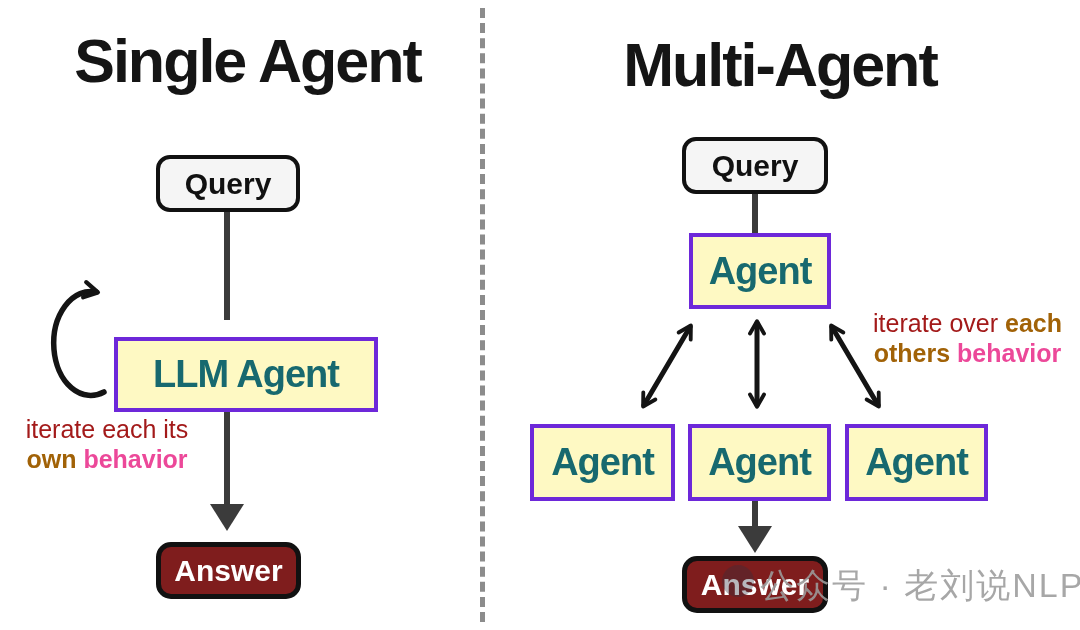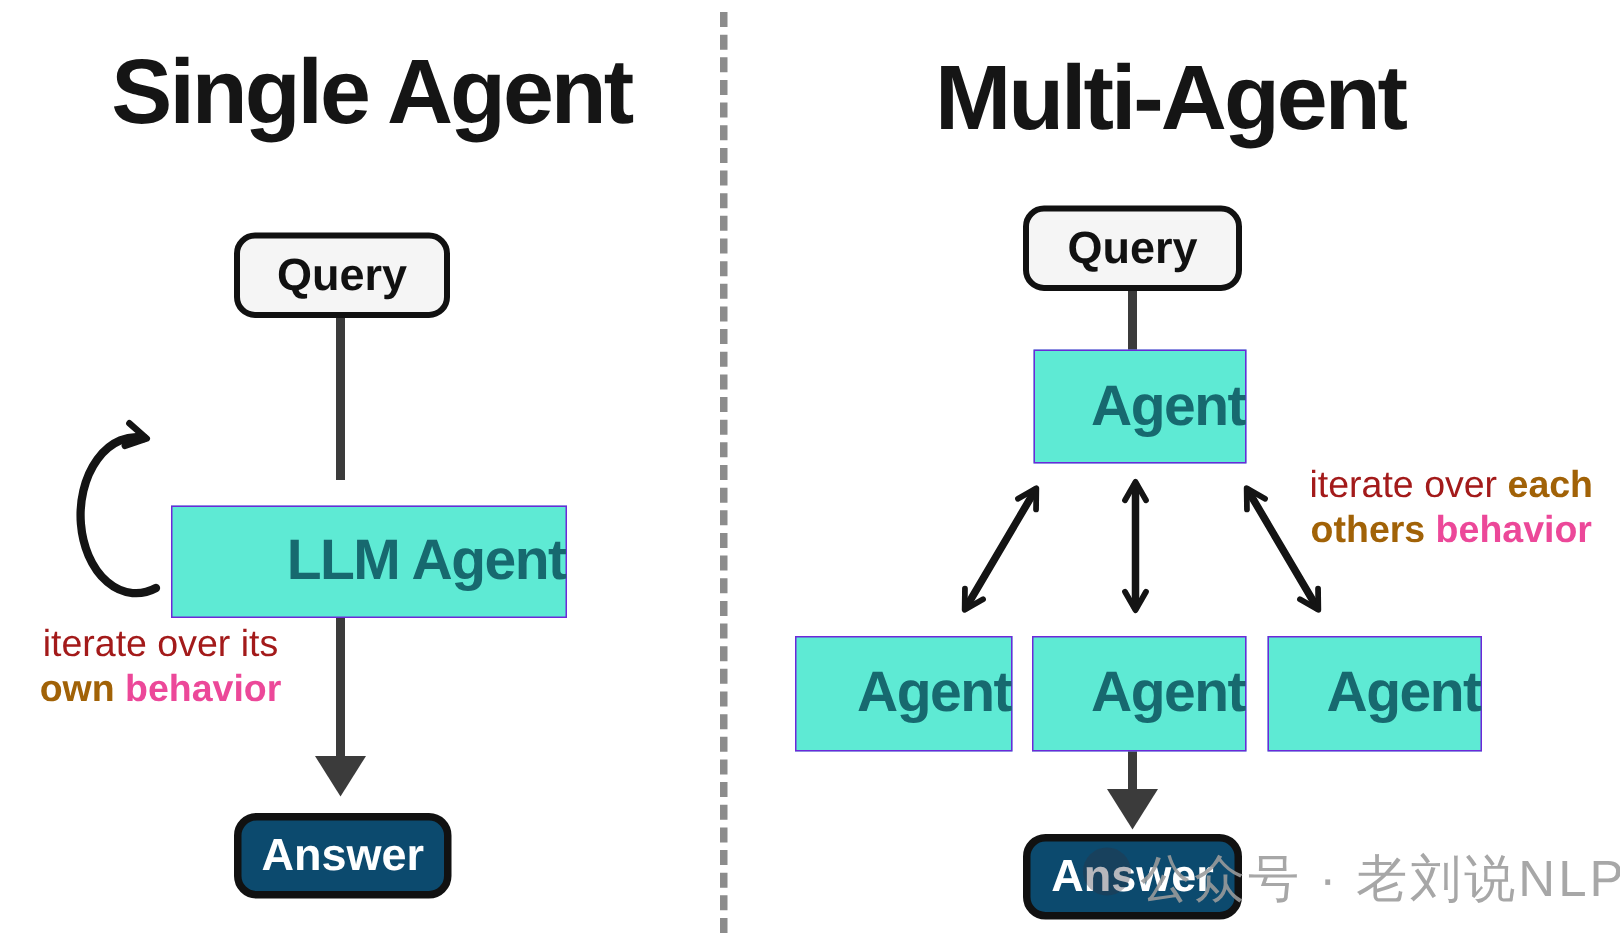--- a/index.html
+++ b/index.html
@@ -10,44 +10,44 @@
     font-family:"Liberation Sans","DejaVu Sans",sans-serif;
     overflow:hidden;
   }
   .title{
     position:absolute;
     font-size:61px;font-weight:700;letter-spacing:-2px;
     color:#151515;text-align:center;
   }
   .node{
     position:absolute;
-    display:flex;align-items:center;justify-content:flex-end;
+    display:flex;align-items:center;justify-content:center;
     box-sizing:border-box;
-    background:#5eead4;
-    border:1px solid #6d28d9;
+    background:#fef9c3;
+    border:4px solid #6d28d9;
     color:#17696f;
     font-weight:700;font-size:38px;letter-spacing:-1px;
     z-index:2;
   }
   .pill{
     position:absolute;
     display:flex;align-items:center;justify-content:center;
     box-sizing:border-box;
     background:#f5f5f5;
     border:4px solid #111111;
     border-radius:14px;
     color:#111111;
     font-weight:700;font-size:30px;
     z-index:2;
   }
   .answer{
     position:absolute;
     display:flex;align-items:center;justify-content:center;
     box-sizing:border-box;
-    background:#0c4a6e;
+    background:#7f1d1d;
     border:5px solid #111111;
     border-radius:15px;
     color:#ffffff;
     font-weight:700;font-size:30px;
     z-index:2;
   }
   .vline{
     position:absolute;width:6px;background:#3b3b3b;z-index:1;
   }
   .down-arrowhead{
@@ -106,21 +106,21 @@
 
   <div class="node" style="left:114px;top:316px;width:264px;height:75px;margin-top:21px;">
     <span>LLM Agent</span>
   </div>
 
   <div class="answer" style="left:156px;top:542px;width:145px;height:57px;">
     <span>Answer</span>
   </div>
 
   <div class="note" style="left:12px;top:414px;width:190px;">
-    <span class="red">iterate over its</span><br>
+    <span class="red">iterate each its</span><br>
     <span class="blk-b">own</span>
     <span class="red-b">behavior</span>
   </div>
 
   <div class="divider"></div>
 
   <div class="title" style="left:595px;top:30px;width:370px;">Multi-Agent</div>
 
   <div class="vline" style="left:752px;top:190px;height:48px;"></div>
 

